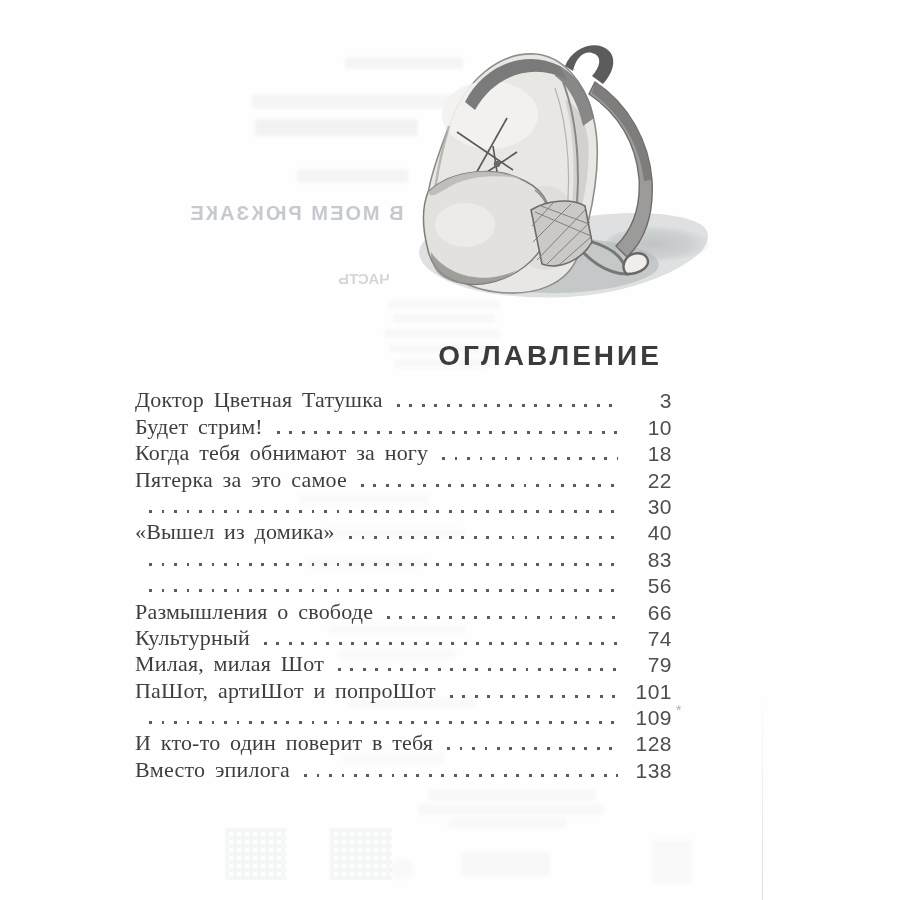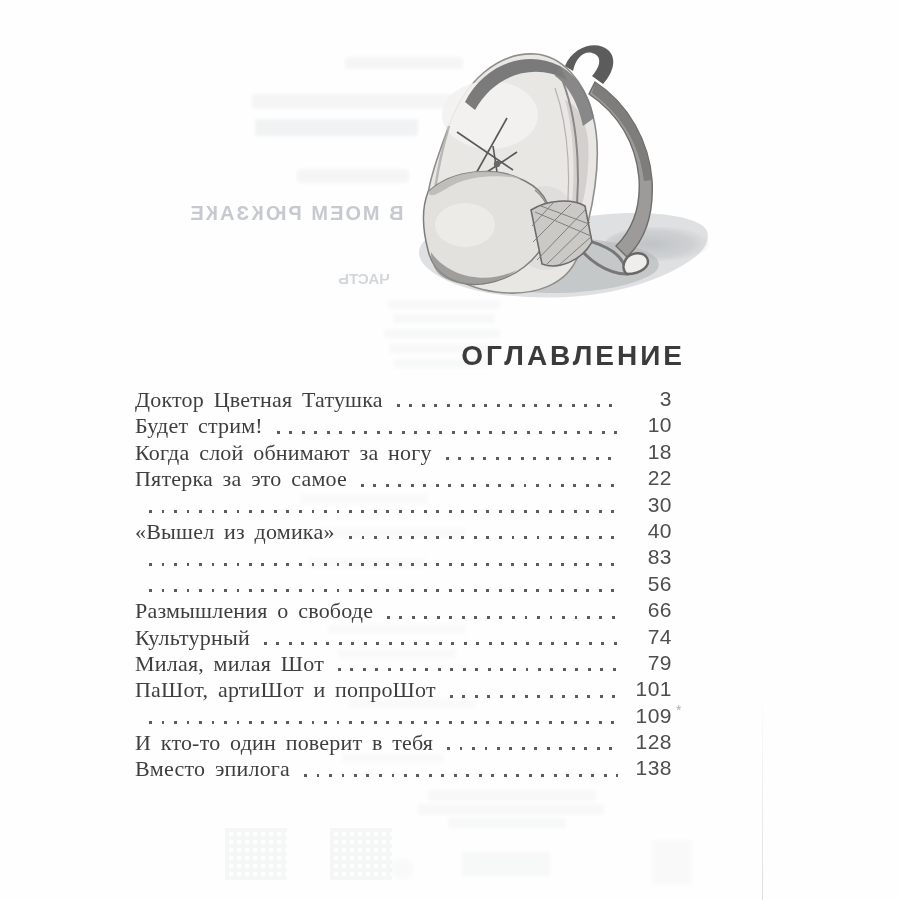--- a/index.html
+++ b/index.html
@@ -9,28 +9,28 @@
     font-family:"Liberation Sans","DejaVu Sans",sans-serif;
   }
   .page{position:absolute;inset:0;}
 
   
   .illustration{position:absolute;left:395px;top:40px;width:322px;height:268px;}
 
   
   .page-title{
     position:absolute;left:415px;top:340px;width:270px;
-    text-align:right;
+    text-align:center;
     font-weight:bold;font-size:28px;letter-spacing:3px;
     color:#3b3b3b;
   }
 
   
   .toc{position:absolute;left:135px;top:387px;width:537px;}
-  .toc-row{display:flex;align-items:flex-start;height:26.4px;}
+  .toc-row{display:flex;align-items:flex-end;height:26.4px;}
   .toc-title{
     font-family:"Liberation Serif","DejaVu Serif",serif;
     font-size:22px;color:#3e3e3e;word-spacing:4px;letter-spacing:0.2px;
     white-space:nowrap;
   }
   .leader{
     flex:1;height:3px;align-self:flex-end;margin:0 8px 6px 14px;
     background-image:repeating-linear-gradient(to right,#5c5c5c 0 2.6px,transparent 2.6px 12.5px);
   }
   .toc-page{
@@ -170,21 +170,21 @@
       <span class="toc-title">Доктор Цветная Татушка</span>
         <span class="leader"></span>
         <span class="toc-page">3</span>
     </div>
     <div class="toc-row">
       <span class="toc-title">Будет стрим!</span>
         <span class="leader"></span>
         <span class="toc-page">10</span>
     </div>
     <div class="toc-row">
-      <span class="toc-title">Когда слой обнимают за ногу</span>
+      <span class="toc-title">Когда тебя обнимают за ногу</span>
         <span class="leader"></span>
         <span class="toc-page">18</span>
     </div>
     <div class="toc-row">
       <span class="toc-title">Пятерка за это самое</span>
         <span class="leader"></span>
         <span class="toc-page">22</span>
     </div>
     <div class="toc-row">
         <span class="leader"></span>

